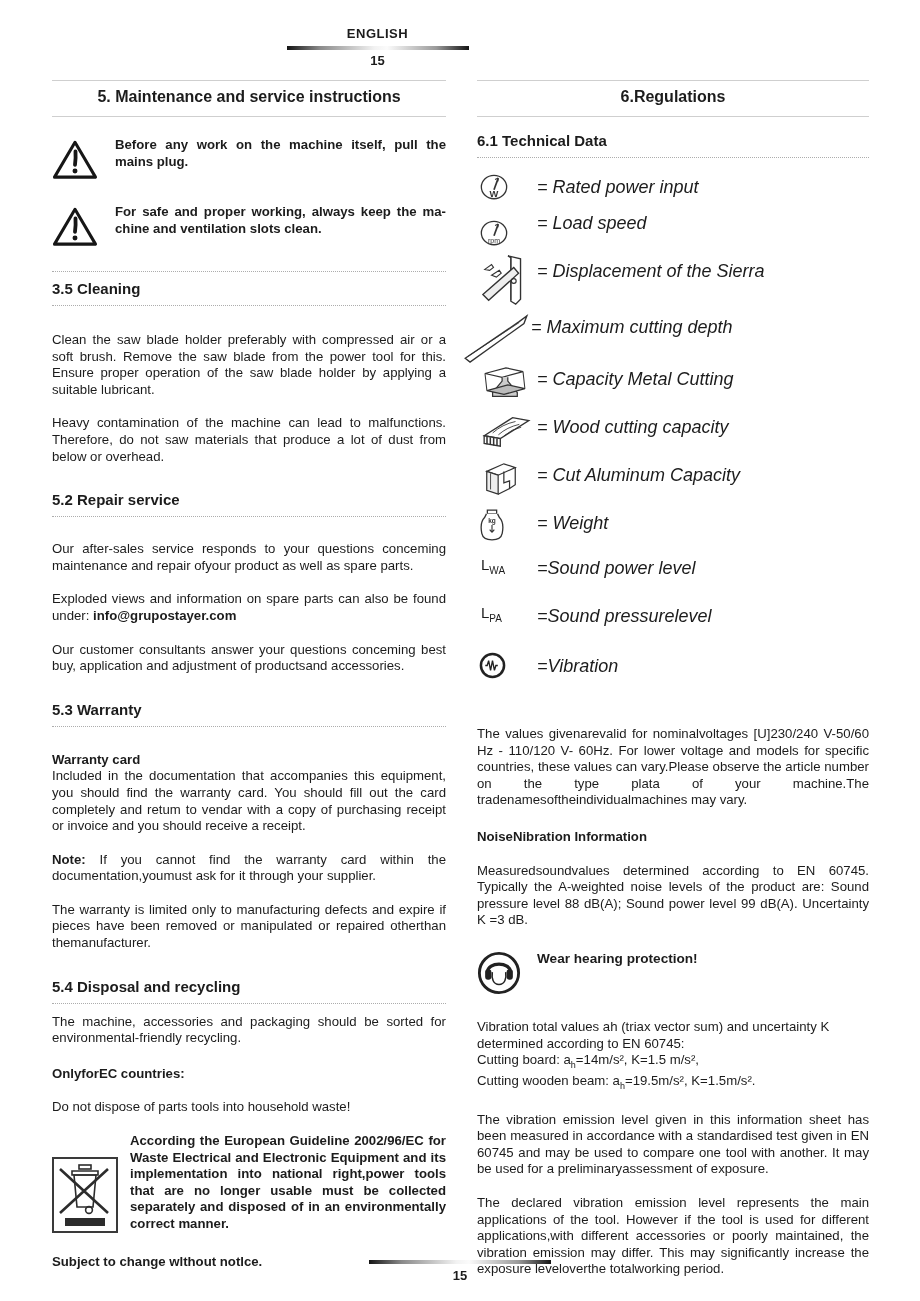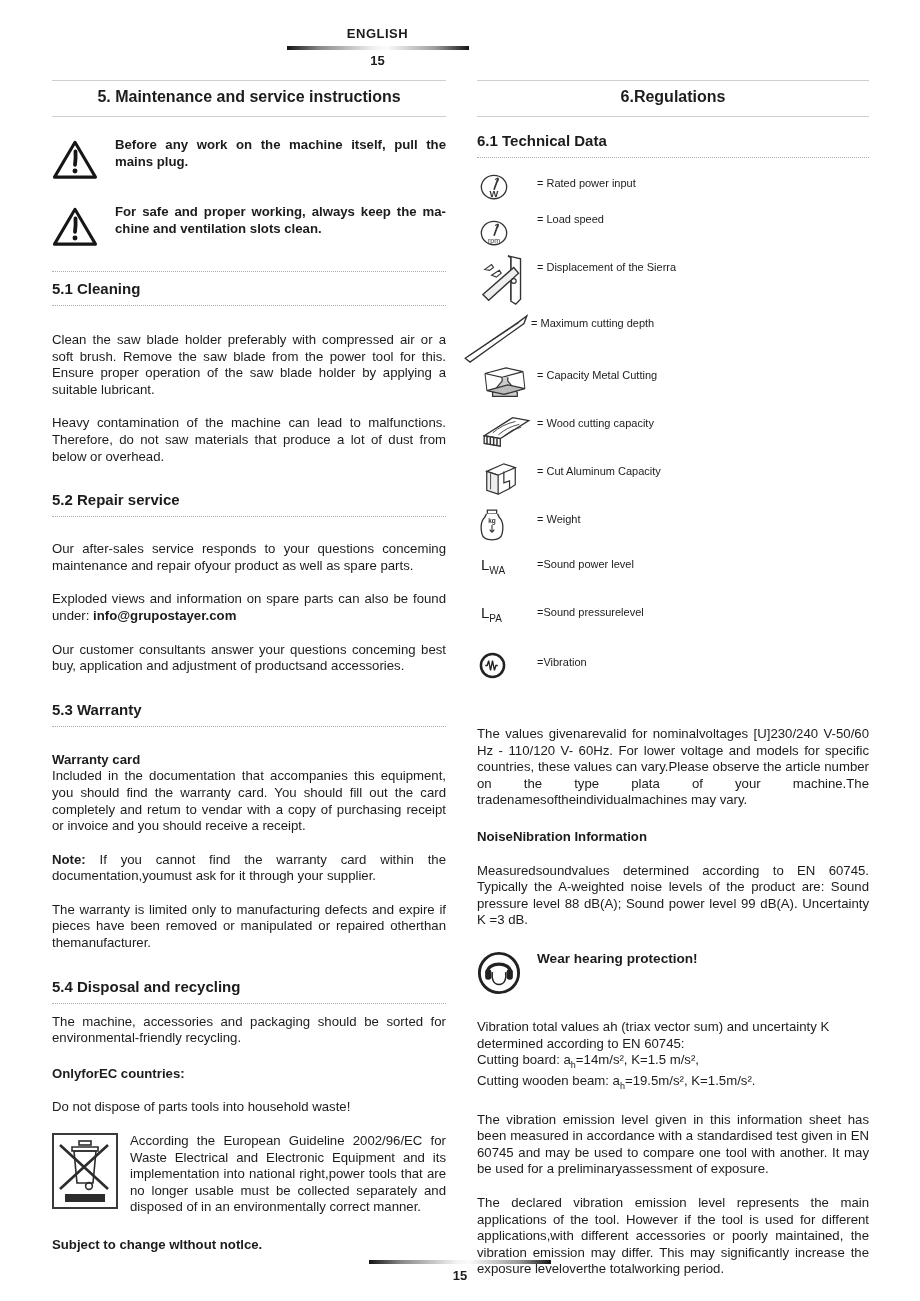--- a/index.html
+++ b/index.html
@@ -43,31 +43,31 @@
   p, .para { font-size:13.2px; line-height:16.6px; }
   .jp { text-align:justify; margin-top:17px; }
   .b { font-weight:bold; }
 
   
   .warn-row { display:flex; gap:17px; margin-top:20px; align-items:flex-start; }
   .warn-ic { flex:0 0 46px; padding-top:2px; }
   .warn-tx { font-weight:bold; text-align:justify; }
 
   
-  .weee-row { display:flex; gap:12px; margin-top:17px; align-items:flex-start; }
+  .weee-row { display:flex; gap:12px; margin-top:17px; align-items:flex-end;font-weight:bold; }
   .weee-box { flex:0 0 66px; height:76px; border:2px solid #3a3a3a; display:flex; align-items:center; justify-content:center; }
 
   .foot-note { margin-top:21px; font-weight:bold; }
 
   
   .tech { margin-top:14px; }
   .trow { display:flex; align-items:flex-start; min-height:48px; }
   .trow.short { min-height:36px; }
   .ticon { flex:0 0 60px; display:flex; justify-content:flex-start; padding-left:2px; }
-  .tlabel { font-size:11px; padding-top:5px; }
+  .tlabel { font-size:18px; padding-top:5px;font-style:italic; }
   .lsym { font-size:15px; padding-left:2px; }
   .lsym sub { font-size:10px; }
   .shift-down { transform:translateY(10px); }
   .shift-up { transform:translateY(-4px); }
   .pull-left { margin-left:-16px; }
 
   .hear-row { display:flex; gap:16px; align-items:flex-start; margin-top:22px; }
   .hear-tx { font-weight:bold; font-size:13.6px; }
 
   .vib-block { margin-top:20px; }
@@ -106,21 +106,21 @@
       <span class="warn-ic">
         <svg width="46" height="41" viewBox="0 0 48 43">
           <path d="M24 3.5 L45.5 40 H2.5 Z" fill="none" stroke="#161616" stroke-width="3.2" stroke-linejoin="round"></path>
           <path d="M24.5 13 Q25 20 24 27" fill="none" stroke="#161616" stroke-width="4" stroke-linecap="round"></path>
           <circle cx="24" cy="33.5" r="2.6" fill="#161616"></circle>
         </svg>
       </span>
       <div class="warn-tx para">For safe and proper working, always keep the ma-chine and ventilation slots clean.</div>
     </div>
 
-    <h3 class="h-sub top-dotted">5.1 Cleaning</h3>
+    <h3 class="h-sub top-dotted">3.5 Cleaning</h3>
     <p class="jp" style="margin-top:26px">Clean the saw blade holder preferably with compressed air or a soft brush. Remove the saw blade from the power tool for this. Ensure proper operation of the saw blade holder by applying a suitable lubricant.</p>
     <p class="jp">Heavy contamination of the machine can lead to malfunctions. Therefore, do not saw materials that produce a lot of dust from below or overhead.</p>
 
     <h3 class="h-sub">5.2 Repair service</h3>
     <p class="jp" style="margin-top:24px">Our after-sales service responds to your questions conceming maintenance and repair ofyour product as well as spare parts.</p>
     <p class="jp"><span>Exploded views and information on spare parts can also be found under: </span><span class="b">info@grupostayer.com</span></p>
     <p class="jp">Our  customer consultants answer your  questions conceming best buy, application and adjustment of productsand accessories.</p>
 
     <h3 class="h-sub">5.3 Warranty</h3>
     <p class="b" style="margin-top:25px">Warranty card</p>

